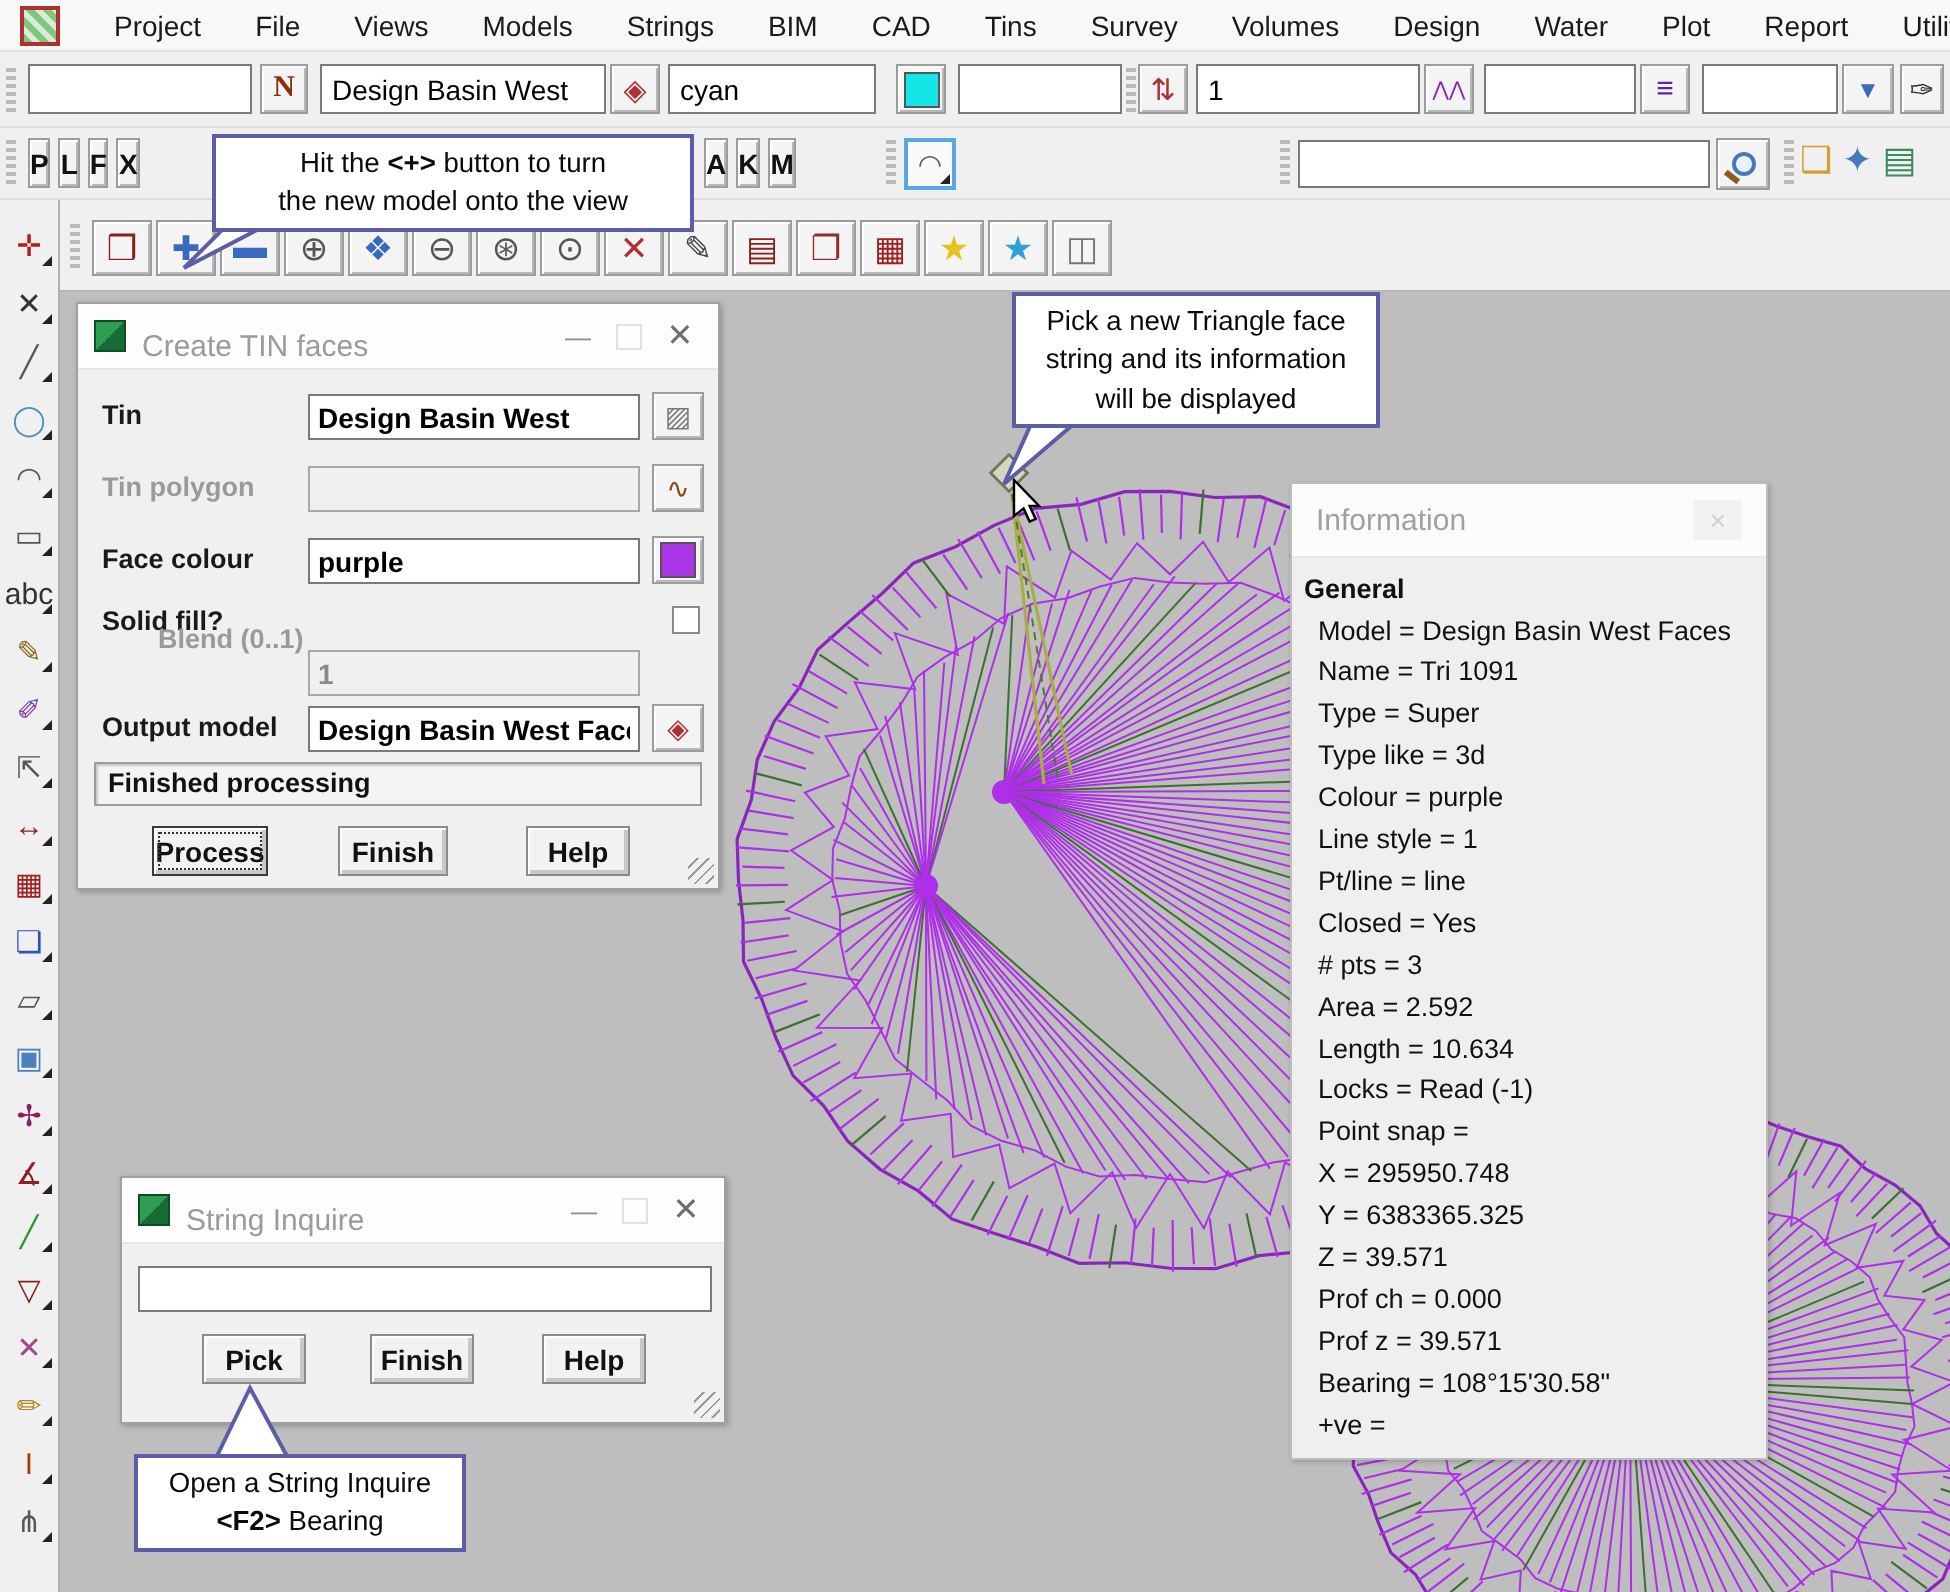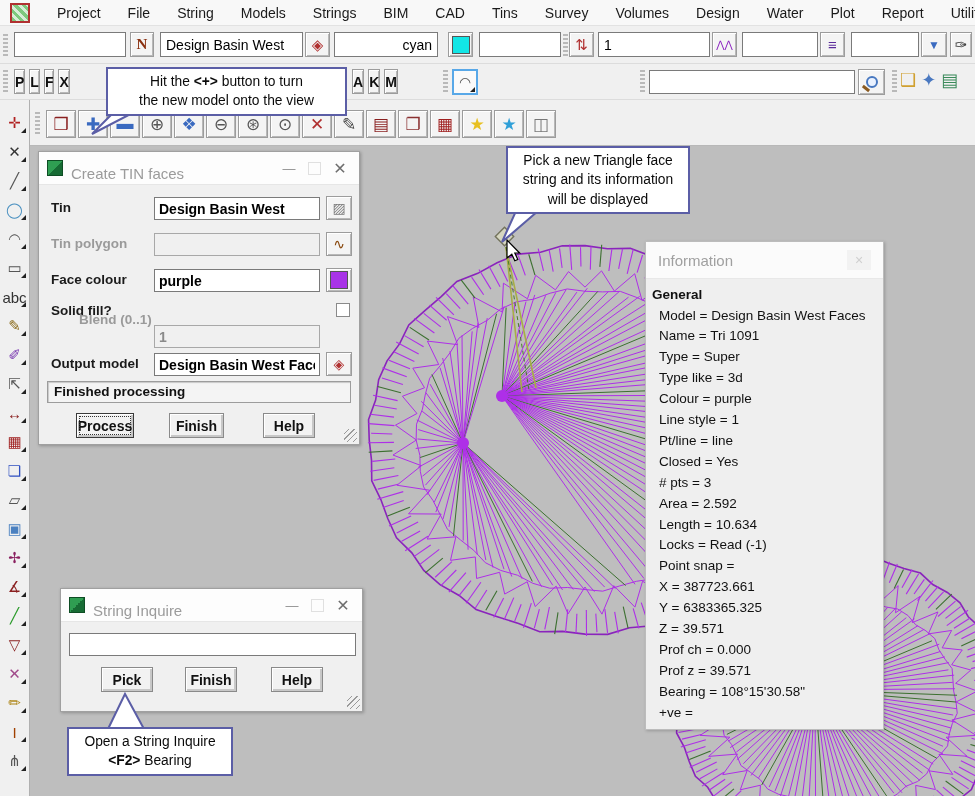--- a/index.html
+++ b/index.html
@@ -110,21 +110,21 @@
 </head>
 <body>
 
 <div id="screen">
 
   <div class="menubar">
     <div class="appicon"></div>
     <div style="display:flex;gap:27px;">
         <span class="menu-item">Project</span>
         <span class="menu-item">File</span>
-        <span class="menu-item">String</span>
+        <span class="menu-item">Views</span>
         <span class="menu-item">Models</span>
         <span class="menu-item">Strings</span>
         <span class="menu-item">BIM</span>
         <span class="menu-item">CAD</span>
         <span class="menu-item">Tins</span>
         <span class="menu-item">Survey</span>
         <span class="menu-item">Volumes</span>
         <span class="menu-item">Design</span>
         <span class="menu-item">Water</span>
         <span class="menu-item">Plot</span>
@@ -132,21 +132,21 @@
         <span class="menu-item">Utilities</span>
       </div>
   </div>
 
   <div class="toolbar1">
     <div class="vgrip" style="left:3px;top:8px;height:22px;"></div>
     <input class="field" style="left: 14px; top: 6px; width: 112px;" value="">
     <div class="tbtn" style="left:130px;top:6px;width:24px;font-family:'Liberation Serif',serif;font-weight:bold;color:#8a3010;">N</div>
     <input class="field" style="left: 160px; top: 6px; width: 143px;" value="Design Basin West">
     <div class="tbtn" style="left:305px;top:6px;width:25px;color:#b03030;">◈</div>
-    <input class="field" style="left: 334px; top: 6px; width: 104px; text-align: right;" value="cyan">
+    <input class="field" style="left: 334px; top: 6px; width: 104px;" value="cyan">
     <div class="tbtn" style="left:448px;top:6px;width:25px;">
       <div class="swatch" style="background-color: rgb(18, 230, 230);"></div>
     </div>
     <input class="field" style="left: 479px; top: 6px; width: 82px;" value="">
     <div class="vgrip" style="left:563px;top:8px;height:22px;"></div>
     <div class="tbtn" style="left:569px;top:6px;width:25px;color:#b03030;">⇅</div>
     <input class="field" style="left: 598px; top: 6px; width: 112px;" value="1">
     <div class="tbtn" style="left:712px;top:6px;width:25px;color:#8a20c0;font-size:10px;">⋀⋀</div>
     <input class="field" style="left: 742px; top: 6px; width: 76px;" value="">
     <div class="tbtn" style="left:820px;top:6px;width:25px;color:#5a2a9a;font-weight:bold;">≡</div>
@@ -726,21 +726,21 @@
           <div class="info-row">Type like = 3d</div>
           <div class="info-row">Colour = purple</div>
           <div class="info-row">Line style = 1</div>
           <div class="info-row">Pt/line = line</div>
           <div class="info-row">Closed = Yes</div>
           <div class="info-row"># pts = 3</div>
           <div class="info-row">Area = 2.592</div>
           <div class="info-row">Length = 10.634</div>
           <div class="info-row">Locks = Read (-1)</div>
           <div class="info-row">Point snap =</div>
-          <div class="info-row">X = 387723.661</div>
+          <div class="info-row">X = 295950.748</div>
           <div class="info-row">Y = 6383365.325</div>
           <div class="info-row">Z = 39.571</div>
           <div class="info-row">Prof ch = 0.000</div>
           <div class="info-row">Prof z = 39.571</div>
           <div class="info-row">Bearing = 108°15'30.58"</div>
           <div class="info-row">+ve =</div>
         </div>
     </div>
   </div>
 

